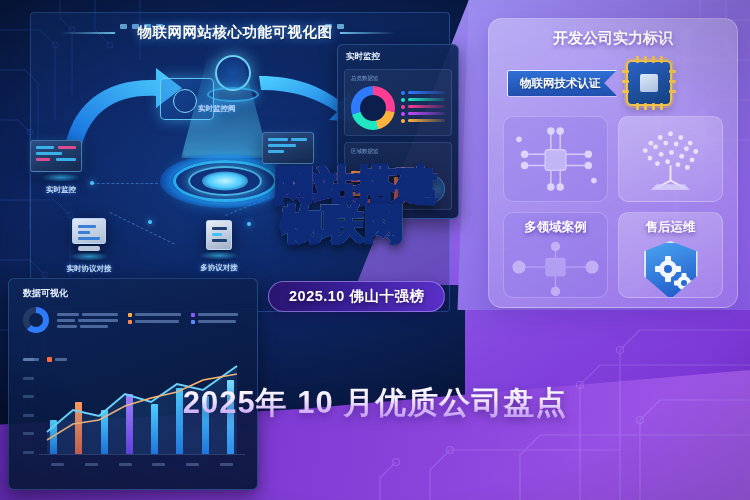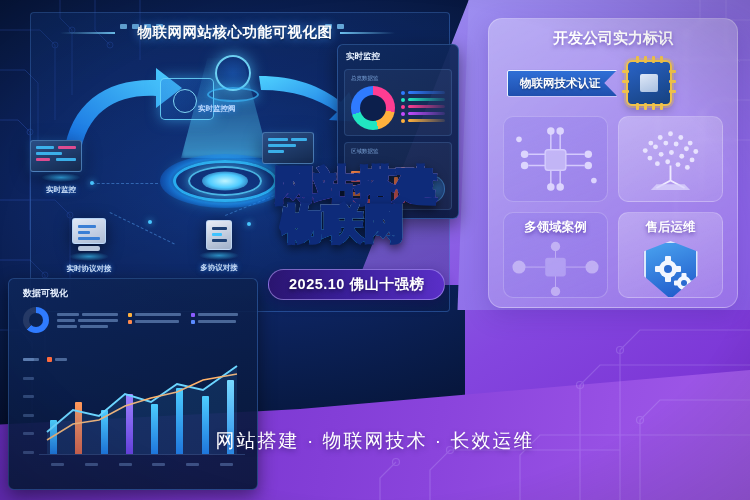--- a/index.html
+++ b/index.html
@@ -260,21 +260,21 @@
     -webkit-text-stroke:4px #0e2b7a;paint-order:stroke fill;
     filter:drop-shadow(0 4px 5px rgba(0,0,0,.55));
   }
   .wm-1{background:linear-gradient(180deg,#d6f6ff 0%,#6adfff 45%,#1fb9ff 100%);
         -webkit-background-clip:text;background-clip:text;color:transparent;}
   .wm-2{background:linear-gradient(180deg,#ffd8ff 0%,#d98cff 40%,#9d4bff 100%);
         -webkit-background-clip:text;background-clip:text;color:transparent;margin-left:-8px;}
 
   
   .badge{
-    position:absolute;left:268px;top:269px;z-index:7;
+    position:absolute;left:268px;top:281px;z-index:7;
     padding:5px 20px;border-radius:20px;
     background:linear-gradient(90deg,#2a1570,#3a1f9a 45%,#5a2fc8);
     border:1.5px solid rgba(190,170,255,.55);
     color:#fff;font-size:14.5px;font-weight:bold;letter-spacing:.5px;
     text-shadow:0 2px 4px rgba(0,0,0,.45);
     box-shadow:0 4px 12px rgba(25,10,80,.45);
   }
   .headline{
     position:absolute;left:0;right:0;top:320px;text-align:center;z-index:7;
     color:#ffffff;font-size:48px;font-weight:bold;letter-spacing:1px;
@@ -706,16 +706,16 @@
       </div>
     </div>
   </div>
 
   <div class="wordmark">
     <div class="wm-line wm-2">网站搭建</div>
     <div class="wm-line wm-1">物联网</div>
   </div>
 
   <div class="badge">2025.10 佛山十强榜</div>
-  <div class="tagline">网站搭建 · 物联网技术 · 长效运维</div>
+  <div class="subhead">2025年 10 月优质公司盘点</div>
 
   <div class="vignette"></div>
 </div>
 
 </body></html>

